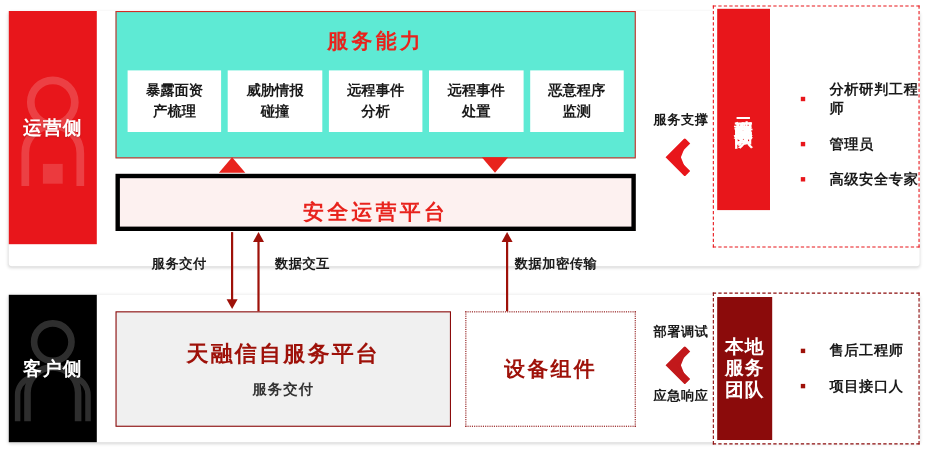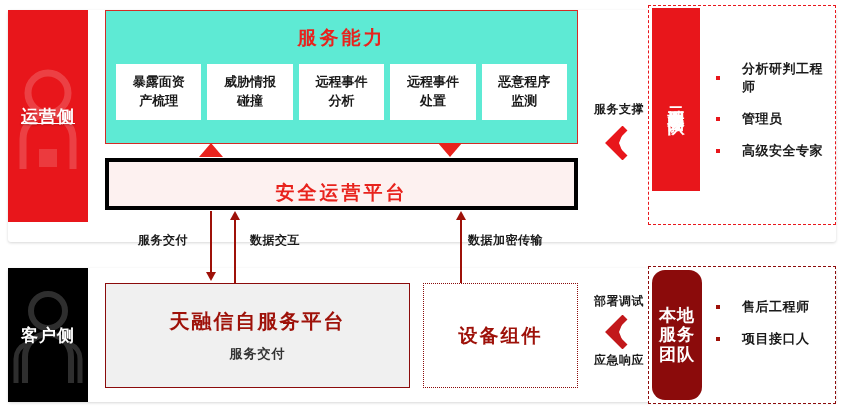--- a/index.html
+++ b/index.html
@@ -109,44 +109,44 @@
   
   .dash-box{border:1.5px dashed #e8161b;background:#ffffff;}
   .dash-box-dark{border:1.5px dashed #8b0b0b;background:#ffffff;}
 
   .team-tab{
     display:flex;align-items:center;justify-content:center;
     color:#fff;font-weight:bold;font-size:17px;
     line-height:1.12;text-align:center;letter-spacing:1px;
   }
   .team-ops{background:#e8161b;}
-  .team-loc{background:#8b0b0b;border-radius:13px;}
-
-  .bullets{list-style:none;margin:0;padding:0;}
+  .team-loc{background:#8b0b0b;}
+
+  .bullets{list-style:none;margin:12px;padding:0;}
   .bullets li{
     display:flex;align-items:center;
     font-size:13px;font-weight:bold;color:#1a1a1a;
     margin-bottom:14px;letter-spacing:.5px;
   }
   .bullets li .dot{
     width:4px;height:4px;background:#e8161b;margin-right:22px;flex:0 0 auto;
   }
   .bullets.dark li .dot{background:#9e1109;}
 
   
   .side-chevron{display:block;}
 </style>
 </head>
 <body>
 
 <div id="canvas">
 
   <div class="abs row-panel" style="left:8px;top:10px;width:828px;height:232px;"></div>
 
-  <div class="abs side-tab tab-ops" style="left:8px;top:10px;width:80px;height:212px;text-decoration:underline;">
+  <div class="abs side-tab tab-ops" style="left:8px;top:10px;width:80px;height:212px;">
     <svg class="watermark" width="78" height="110" viewBox="0 0 78 110">
       <circle cx="39" cy="32" r="20" fill="none" stroke="#ffffff" stroke-width="7"></circle>
       <path d="M14 108 V78 a25 25 0 0 1 50 0 V108" fill="none" stroke="#ffffff" stroke-width="7"></path>
       <rect x="30" y="88" width="18" height="18" fill="#ffffff" opacity=".85"></rect>
     </svg>
     <span class="tab-label">运营侧</span>
   </div>
 
   <div class="abs cap-box" style="left:105px;top:10px;width:473px;height:134px;">
     <div class="cap-title" style="margin-top:14px;">服务能力</div>

